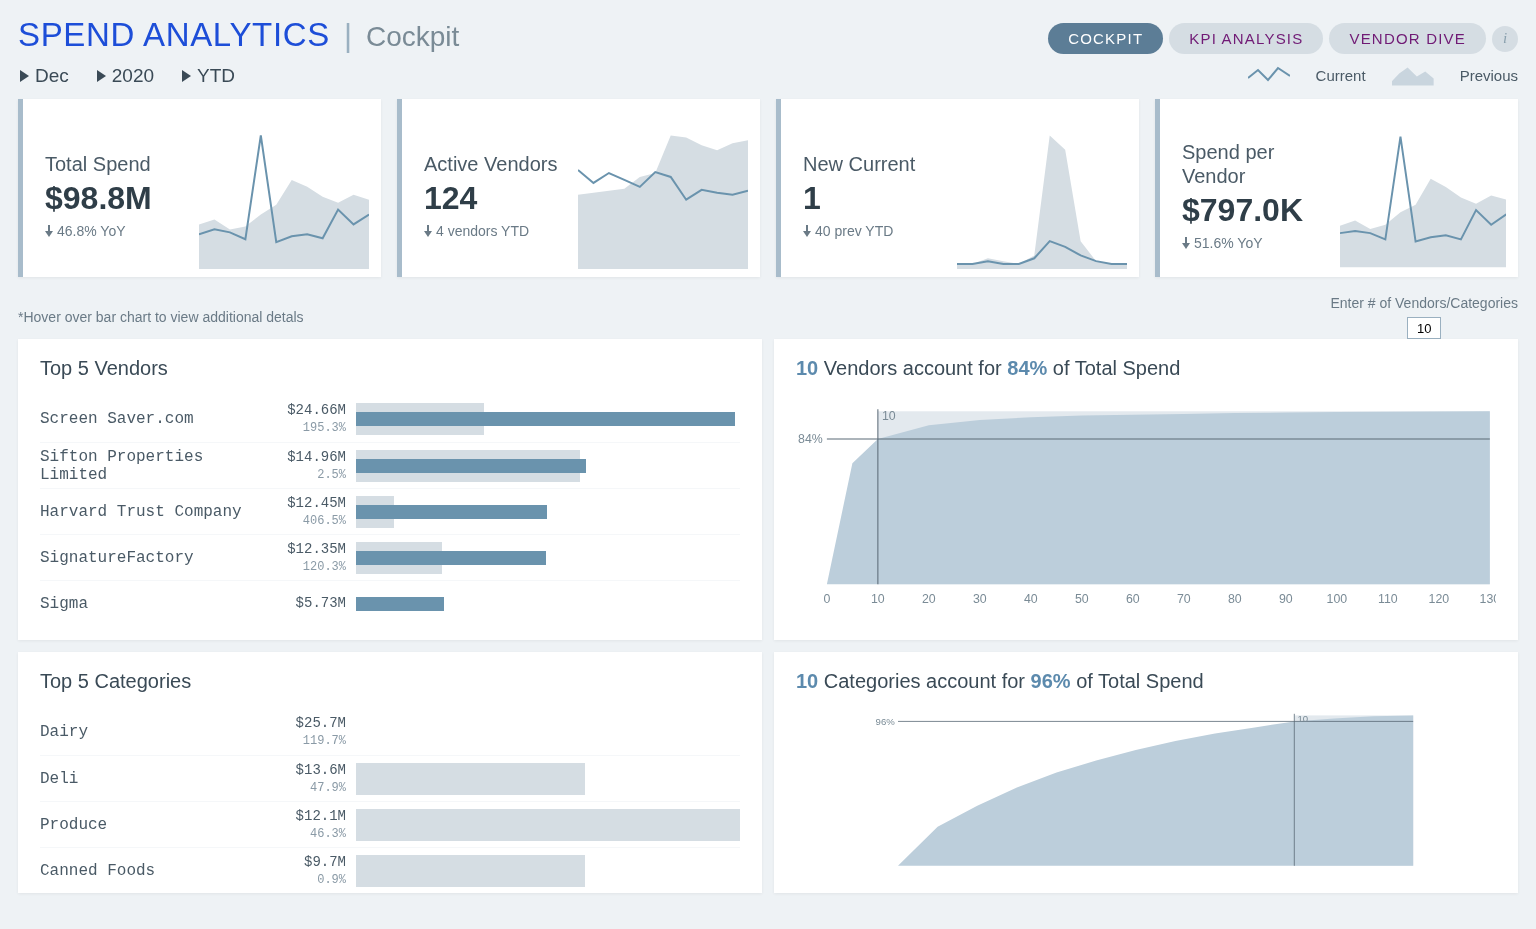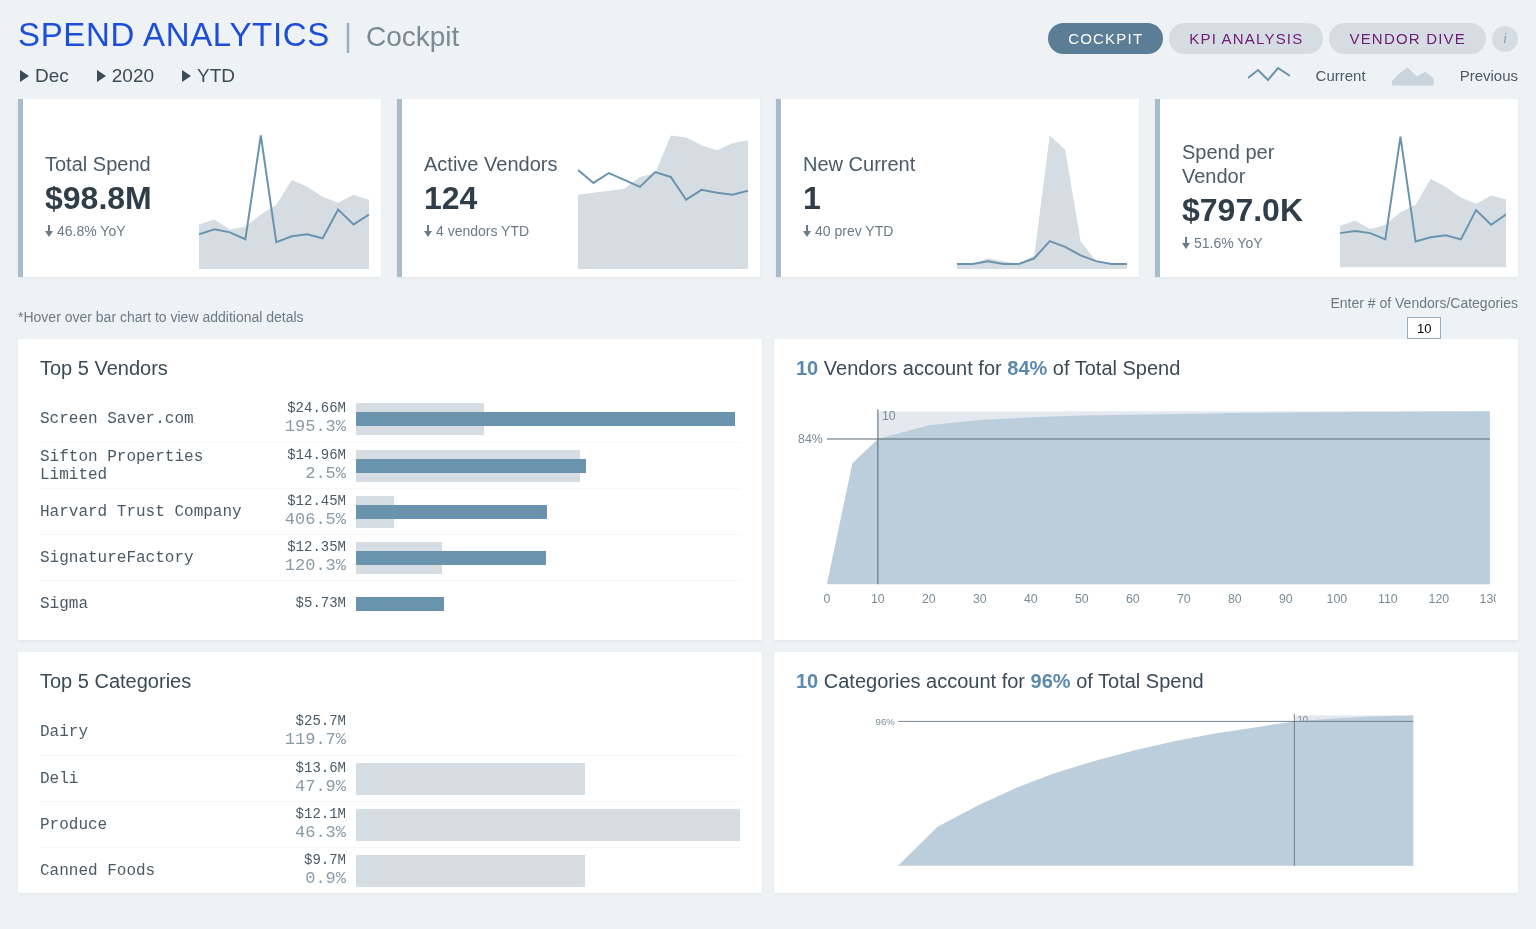--- a/index.html
+++ b/index.html
@@ -38,21 +38,21 @@
   .input-wrap input{width:34px;height:22px;border:1px solid #9ab0c0;text-align:center;font-size:13px;}
   .panels{display:grid;grid-template-columns:1fr 1fr;gap:12px;}
   .panel{background:#fff;box-shadow:0 1px 3px rgba(0,0,0,0.06);padding:18px 22px 14px 22px;}
   .panel-title{font-size:20px;color:#3a4a56;font-weight:500;margin-bottom:16px;}
   .panel-title .hl{color:#5c8aad;font-weight:600;}
   
   .bar-row{display:flex;align-items:center;height:46px;border-top:1px solid #f5f7f9;font-family:Liberation Mono, monospace;}
   .bar-row:first-of-type{border-top:none;}
   .bar-name{width:230px;font-size:16px;color:#4a5a66;}
   .bar-vals{width:86px;text-align:right;font-size:14px;color:#4a5a66;padding-right:10px;line-height:1.2;}
-  .bar-vals .sub{color:#8a9aa6;font-size:17px;}
+  .bar-vals .sub{color:#8a9aa6;font-size:12px;}
   .bar-area{flex:1;position:relative;height:100%;}
   .bar-prev{position:absolute;left:0;top:50%;transform:translateY(-50%);height:32px;background:#d5dde3;}
   .bar-cur{position:absolute;left:0;top:50%;transform:translateY(-50%);height:14px;background:#6a93ad;}
   
   .pareto{position:relative;height:220px;margin-top:6px;}
   .pareto svg{width:100%;height:100%;}
   .axis-text{font-size:12px;fill:#7a8b96;}
 </style>
 </head>
 <body>

